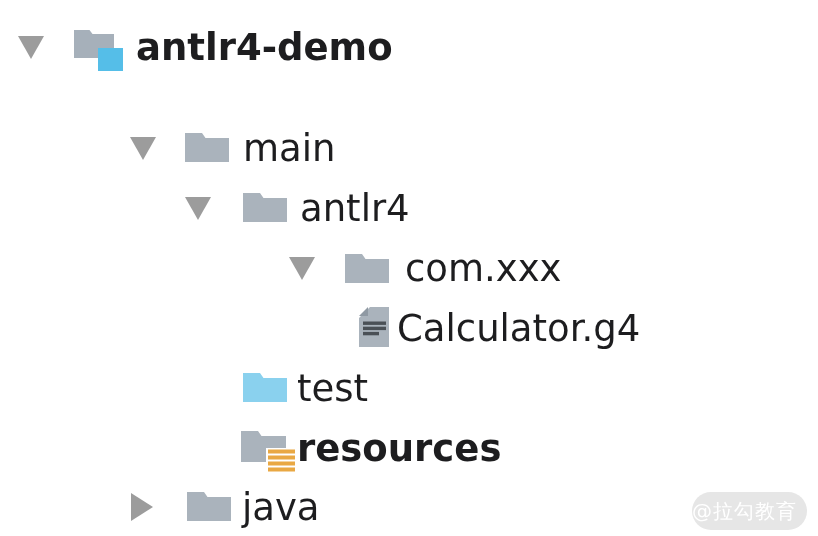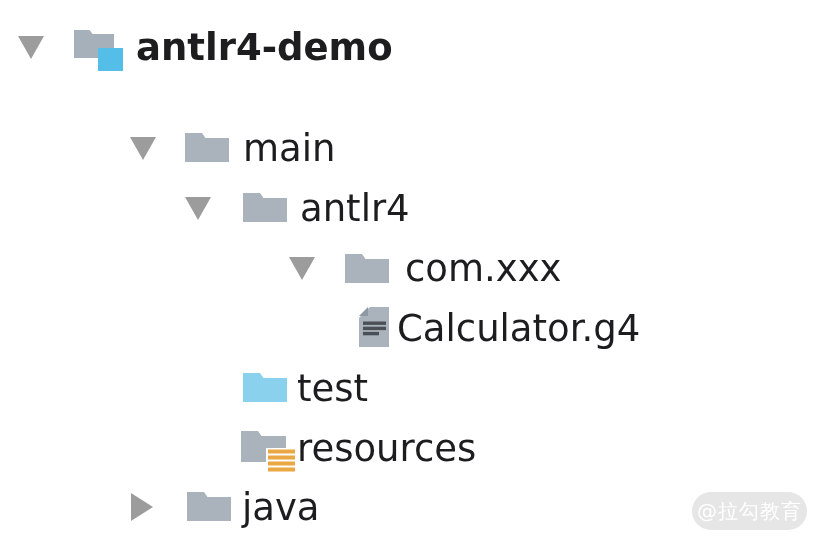--- a/index.html
+++ b/index.html
@@ -21,21 +21,21 @@
     width: 818px;
     height: 60px;
   }
   .row-1 { top: 17px; padding-left: 16px; }
   .row-2 { top: 59px; }
   .row-3 { top: 118px; }
   .row-4 { top: 178px; }
   .row-5 { top: 238px; margin-left: 47px; }
   .row-6 { top: 298px; padding-left: 47px; }
   .row-7 { top: 358px; }
-  .row-8 { top: 418px; }
+  .row-8 { top: 418px; font-weight: bold; }
   .row-9 { top: 477px; }
 
   .tri-down {
     position: absolute;
     top: 19px;
     width: 0; height: 0;
     border-left: 13.5px solid transparent;
     border-right: 13.5px solid transparent;
     border-top: 23px solid #9c9c9c;
   }
@@ -63,21 +63,21 @@
     position: absolute;
     left: 692px;
     top: 492px;
     width: 115px;
     height: 38px;
     border-radius: 19px;
     background: #e6e6e6;
     color: #ffffff;
     font-size: 20px;
     line-height: 38px;
-    text-align: center;
+    text-align: left;
     letter-spacing: 1px;
     user-select: none;
   }
 </style>
 </head>
 <body>
 
 <div id="stage">
 
   <div class="row row-1">

